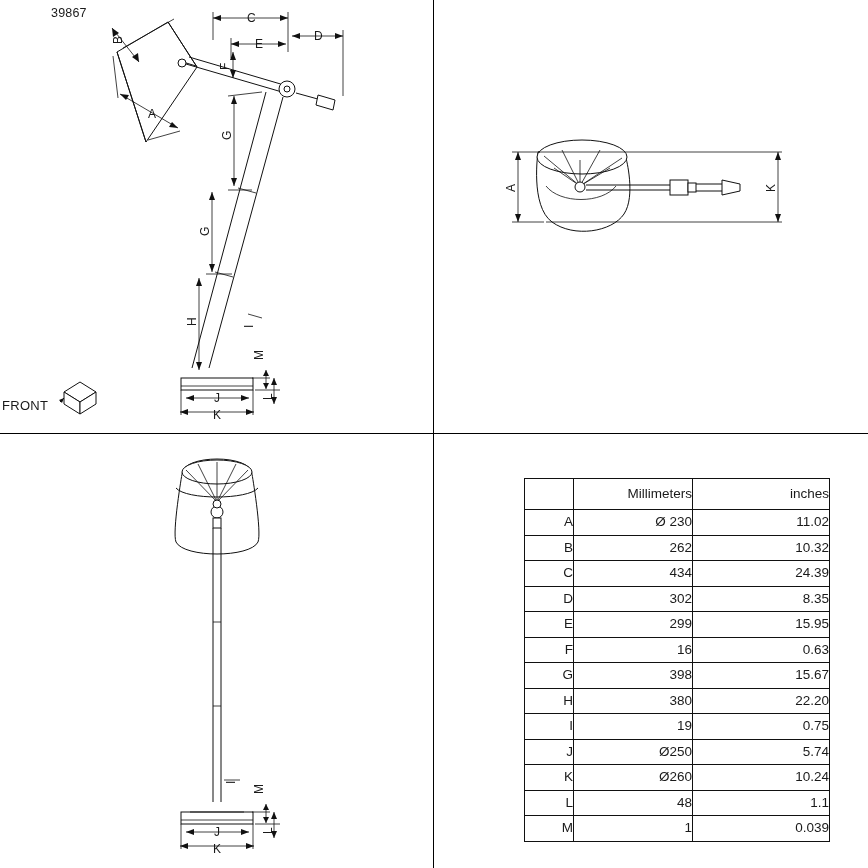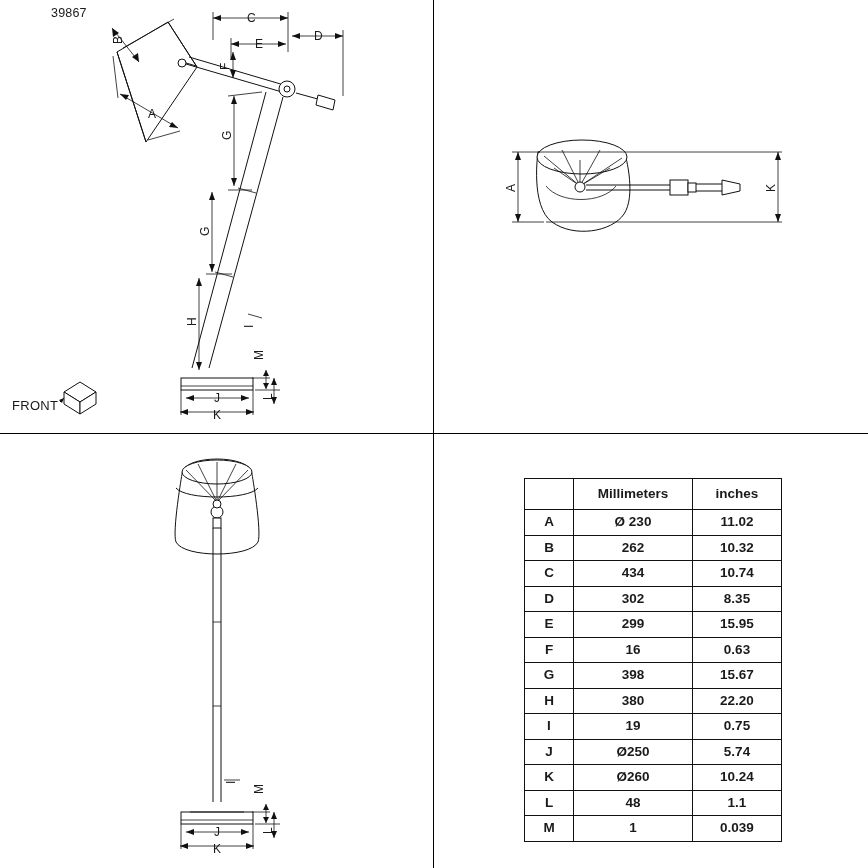--- a/index.html
+++ b/index.html
@@ -52,46 +52,46 @@
     color: #1a1a1a;
     margin-left: 40px;
   }
 
   .view-label {
     position: absolute;
     font-size: 13px;
     color: #1a1a1a;
     letter-spacing: .3px;
   }
-  #label-front { left: 12px;  top: 398px; }
+  #label-front { left: 2px;  top: 398px; }
 
   .cube-icon {
     position: absolute;
   }
 
   
   #spec-table {
     position: absolute;
     left: 90px;
     top: 44px;
     border-collapse: collapse;
     font-size: 13.5px;
     color: #1a1a1a;
   }
   #spec-table td, #spec-table th {
     border: 1px solid #111;
-    text-align: center;
-    font-weight: bold;
+    text-align: right;
+    font-weight: normal;
     padding: 0;
     height: 24.5px;
     line-height: 24.5px;
   }
   #spec-table .c-key  { width: 48px; }
   #spec-table .c-mm   { width: 118px; }
-  #spec-table .c-in   { width: 88px; }
+  #spec-table .c-in   { width: 88px; padding-left: 48px; }
   #spec-table tr.head td, #spec-table tr.head th { height: 30px; line-height: 30px; }
   #spec-table tr.head .c-key { border-left: none; border-top: none; border-bottom: 1px solid #111; }
   
   #spec-table tr.head td.corner {
     border-left: 1px solid #111;
     border-top: 1px solid #111;
   }
 
   svg { display: block; }
   .ln { stroke: #111; stroke-width: 1; fill: none; }
@@ -378,21 +378,21 @@
           <td class="c-in">11.02</td>
         </tr>
         <tr>
           <td class="c-key">B</td>
           <td class="c-mm">262</td>
           <td class="c-in">10.32</td>
         </tr>
         <tr>
           <td class="c-key">C</td>
           <td class="c-mm">434</td>
-          <td class="c-in">10.74</td>
+          <td class="c-in">24.39</td>
         </tr>
         <tr>
           <td class="c-key">D</td>
           <td class="c-mm">302</td>
           <td class="c-in">8.35</td>
         </tr>
         <tr>
           <td class="c-key">E</td>
           <td class="c-mm">299</td>
           <td class="c-in">15.95</td>

